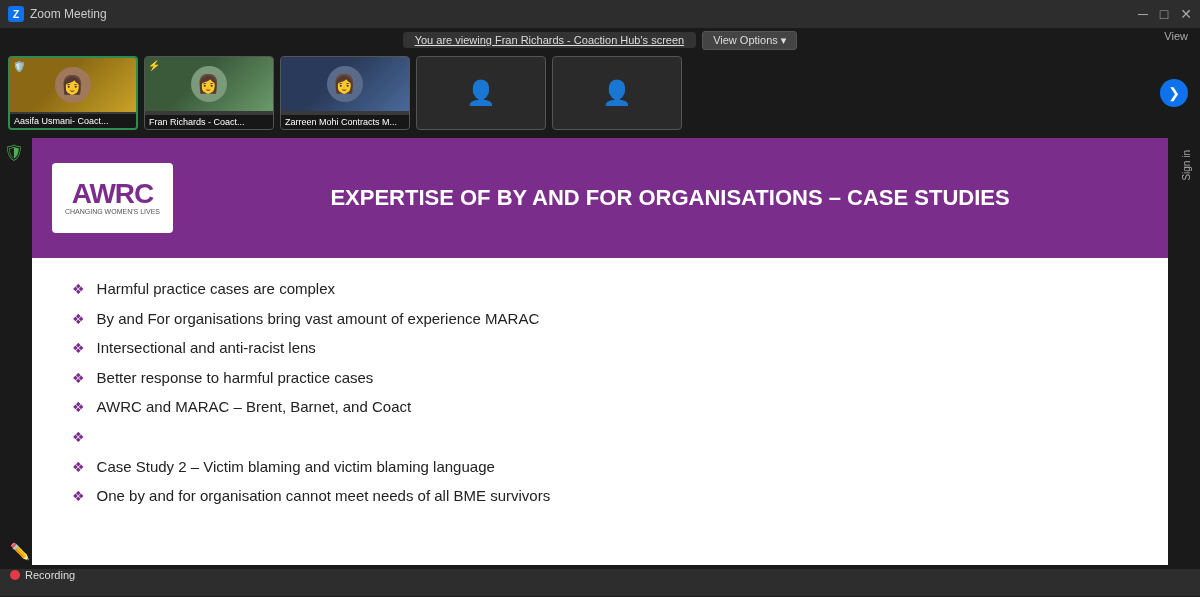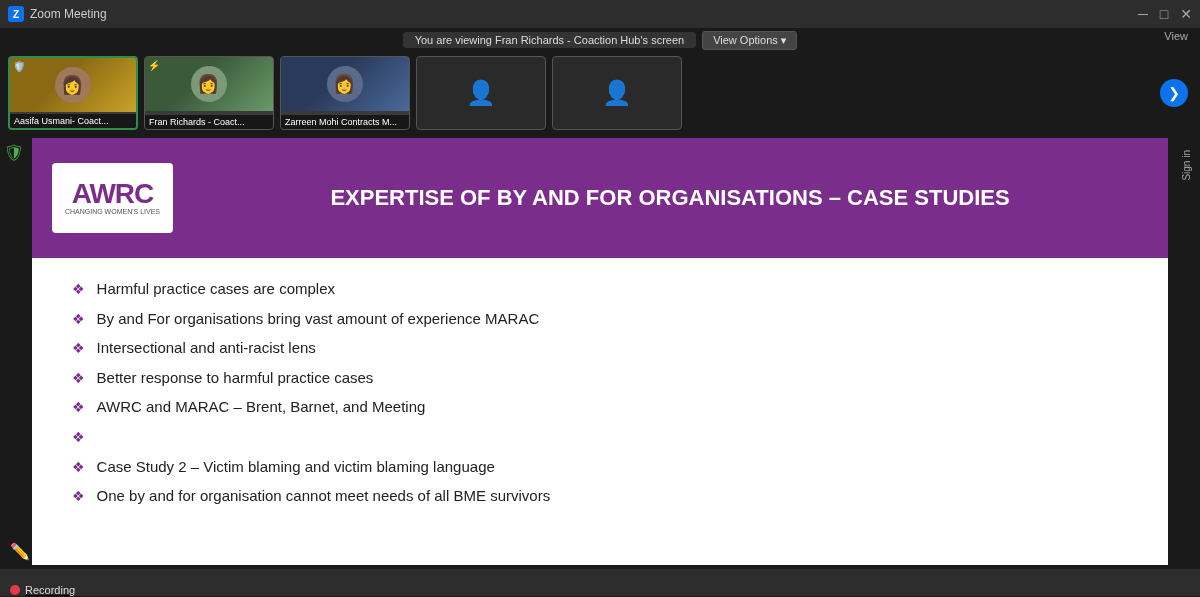--- a/index.html
+++ b/index.html
@@ -62,20 +62,21 @@
       align-items: center;
       justify-content: center;
       position: relative;
     }
     #banner-text {
       background: #333;
       color: #ddd;
       font-size: 11px;
       padding: 2px 12px;
       border-radius: 4px;
+      text-decoration: underline;
     }
     #view-options-btn {
       background: #444;
       color: #ddd;
       font-size: 11px;
       padding: 2px 10px;
       border-radius: 3px;
       margin-left: 6px;
       cursor: pointer;
       border: 1px solid #555;
@@ -310,24 +311,23 @@
       writing-mode: vertical-rl;
       transform: rotate(180deg);
       margin-top: 8px;
     }
 
     
     #bottom-bar {
       height: 27px;
       background: #2d2d2d;
       display: flex;
-      align-items: flex-end;
+      align-items: flex-start;
       padding: 0 10px;
       gap: 8px;
-      text-decoration: underline;
     }
     #recording-indicator {
       display: flex;
       align-items: center;
       gap: 5px;
       color: #ddd;
       font-size: 11px;
     }
     #rec-dot {
       width: 10px;
@@ -441,21 +441,21 @@
           <div class="bullet-item">
       <span class="bullet-diamond">❖</span>
       <span>Intersectional and anti-racist lens</span>
     </div>
           <div class="bullet-item">
       <span class="bullet-diamond">❖</span>
       <span>Better response to harmful practice cases</span>
     </div>
           <div class="bullet-item">
       <span class="bullet-diamond">❖</span>
-      <span>AWRC and MARAC – Brent, Barnet, and Meeting</span>
+      <span>AWRC and MARAC – Brent, Barnet, and Coact</span>
     </div>
           <div class="bullet-item">
       <span class="bullet-diamond">❖</span>
     </div>
           <div class="bullet-item">
       <span class="bullet-diamond">❖</span>
       <span>Case Study 2 – Victim blaming and victim blaming language</span>
     </div>
           <div class="bullet-item">
       <span class="bullet-diamond">❖</span>

